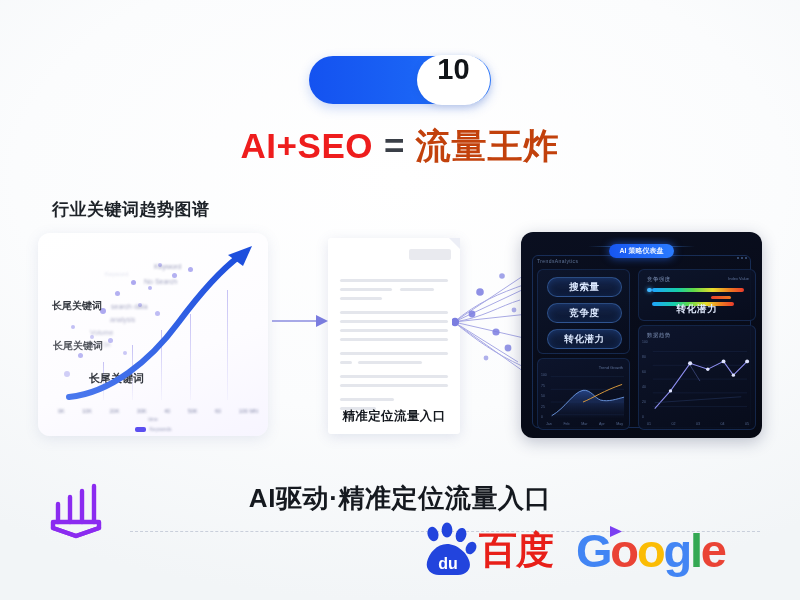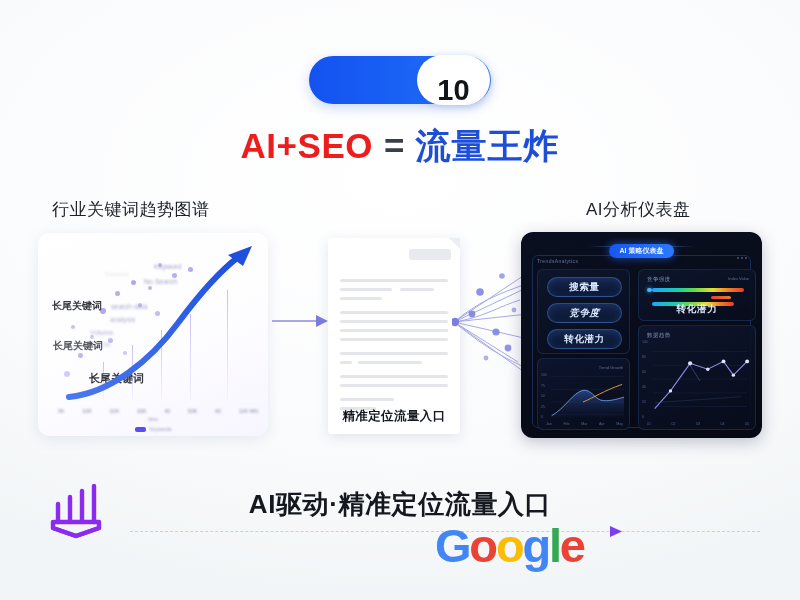--- a/index.html
+++ b/index.html
@@ -25,40 +25,40 @@
   }
   .top-badge .tb-word {
     font-size: 30px; font-weight: 700; letter-spacing: 1px;
     color: #ffffff; line-height: 1;
     text-shadow: 0 1px 1px rgba(0,0,0,.12);
   }
   .top-badge .tb-num-wrap {
     position: absolute; right: 1px; top: -1px;
     width: 73px; height: 50px;
     background: #ffffff; border-radius: 26px;
-    display: flex; align-items: flex-end; justify-content: center;
+    display: flex; align-items: flex-start; justify-content: center;
     box-shadow: 0 2px 7px rgba(20,60,160,.18);
   }
   .top-badge .tb-num {
     font-size: 29px; font-weight: 700; color: #111418; line-height: 1;
   }
 
   
   .headline {
     position: absolute; left: 0; right: 0; top: 127px;
     text-align: center; white-space: nowrap;
     font-size: 35px; font-weight: 700; line-height: 1.1;
   }
   .hl-red { color: #ee1d1d; letter-spacing: .5px; margin-top: 8px; }
   .hl-eq  { color: #3a3f47; margin: 0 11px; font-weight: 700; }
-  .hl-pur { color: #1d4ed8; letter-spacing: 1px; }
+  .hl-pur { color: #c2410c; letter-spacing: 1px; }
 
   
   .cap {
-    position: absolute; font-size: 17px; font-weight: 400;
+    position: absolute; font-size: 17px; font-weight: 700;
     color: #1d2228; letter-spacing: .5px; white-space: nowrap;
   }
   .cap-left  { left: 52px; top: 198px; }
   .cap-right { left: 586px; top: 198px; }
 
   
   .card-left {
     position: absolute; left: 38px; top: 233px;
     width: 230px; height: 203px;
     background: linear-gradient(160deg, #ffffff 0%, #fdfcff 60%, #f7f5ff 100%);
@@ -216,21 +216,20 @@
     display: flex; flex-direction: column; justify-content: space-between;
     font-size: 3.4px; color: #52658c; filter: blur(.5px);
   }
 
   
   .bottom-icon { position: absolute; left: 46px; top: 482px; width: 70px; height: 60px; }
   .tagline {
     position: absolute; left: 0; right: 0; top: 481px; text-align: center;
     font-size: 26px; font-weight: 700; color: #15191f; letter-spacing: .6px;
     white-space: nowrap;
-    margin-top: 6px;
   }
   .dash-rule {
     position: absolute; left: 130px; right: 40px; top: 531px;
     border-top: 1.4px dashed #c9cfdb;
   }
   .rule-arrow { position: absolute; left: 608px; top: 524px; width: 16px; height: 15px; }
 
   .logos {
     position: absolute; left: 420px; top: 522px;
     display: flex; align-items: center; gap: 8px;
@@ -255,21 +254,20 @@
     <span class="tb-num-wrap">
       <span class="tb-num">10</span>
     </span>
   </div>
 
   <div class="headline">
     <span class="hl-red">AI+SEO</span><span class="hl-eq">=</span><span class="hl-pur">流量王炸</span>
   </div>
 
   <div class="cap cap-left">行业关键词趋势图谱</div>
-  <div class="cap cap-right">AI分析仪表盘</div>
 
   <div class="card-left">
     <div class="lc-plot">
 
       <div class="lc-bars">
         <div class="lc-bararea"></div>
         <div class="lc-bar" style="left:22%;height:32%;"></div>
         <div class="lc-bar" style="left:37%;height:46%;"></div>
         <div class="lc-bar" style="left:52%;height:58%;"></div>
         <div class="lc-bar" style="left:67%;height:72%;"></div>
@@ -390,21 +388,21 @@
       <div class="dash-badge">AI 策略仪表盘</div>
       <div class="dash-brand">TrendsAnalytics</div>
       <div class="dash-dots">
           <i></i>
           <i></i>
           <i></i>
         </div>
 
       <div class="panel p-btns">
         <div class="dbtn" style="top:7px;">搜索量</div>
-        <div class="dbtn" style="top:33px;font-style:italic;">竞争度</div>
+        <div class="dbtn" style="top:33px;">竞争度</div>
         <div class="dbtn" style="top:59px;">转化潜力</div>
       </div>
 
       <div class="panel p-gauge">
         <div class="panel-title">竞争强度</div>
         <div class="mini-meta">Index  Value</div>
         <div class="gauge-bar" style="left:13px;top:18px;width:92px;"></div>
         <div class="gauge-knob" style="left:8px;top:17.5px;"></div>
         <div class="gauge-pill" style="left:72px;top:26px;width:20px;"></div>
         <div class="gauge-bar" style="left:13px;top:32px;width:82px;"></div>
@@ -501,20 +499,33 @@
 
   <div class="tagline">AI驱动·精准定位流量入口</div>
 
   <div class="dash-rule"></div>
   <svg class="rule-arrow" viewBox="0 0 16 15">
     <path d="M2 2 L14 7.5 L2 13 Z" fill="#7b3ff2"></path>
   </svg>
 
   <div class="logos">
 
+    <div class="baidu">
+      <svg class="baidu-mark" viewBox="0 0 58 56">
+        <g fill="#2244dd">
+          <ellipse cx="13" cy="12" rx="5.4" ry="7.4" transform="rotate(-16 13 12)"></ellipse>
+          <ellipse cx="27" cy="8" rx="5.4" ry="7.6"></ellipse>
+          <ellipse cx="41" cy="13" rx="5.2" ry="7.2" transform="rotate(16 41 13)"></ellipse>
+          <ellipse cx="51" cy="26" rx="5" ry="6.6" transform="rotate(28 51 26)"></ellipse>
+          <path d="M27 22 C 17 22, 9 31, 7 40 C 5.4 47.4, 11 53, 19 53 L 38 53 C 46 53, 51.4 47.4, 49.6 40 C 47.6 31, 37 22, 27 22 Z"></path>
+        </g>
+        <text x="28" y="47" font-family="'Liberation Sans',sans-serif" font-size="16" font-weight="700" fill="#ffffff" text-anchor="middle">du</text>
+      </svg>
+      <span class="baidu-text">百度</span>
+    </div>
 
     <div class="google">
       <span style="color:#4285f4">G</span><span style="color:#ea4335">o</span><span style="color:#fbbc05">o</span><span style="color:#4285f4">g</span><span style="color:#34a853">l</span><span style="color:#ea4335">e</span>
     </div>
 
   </div>
 
 </div>
 
 </body></html>

